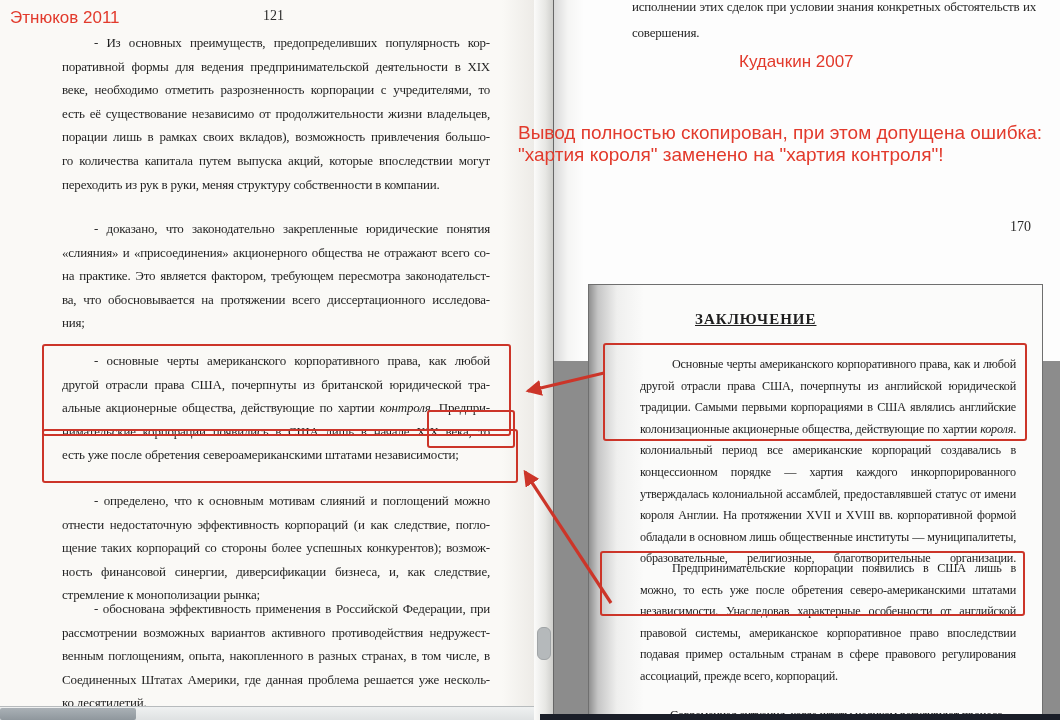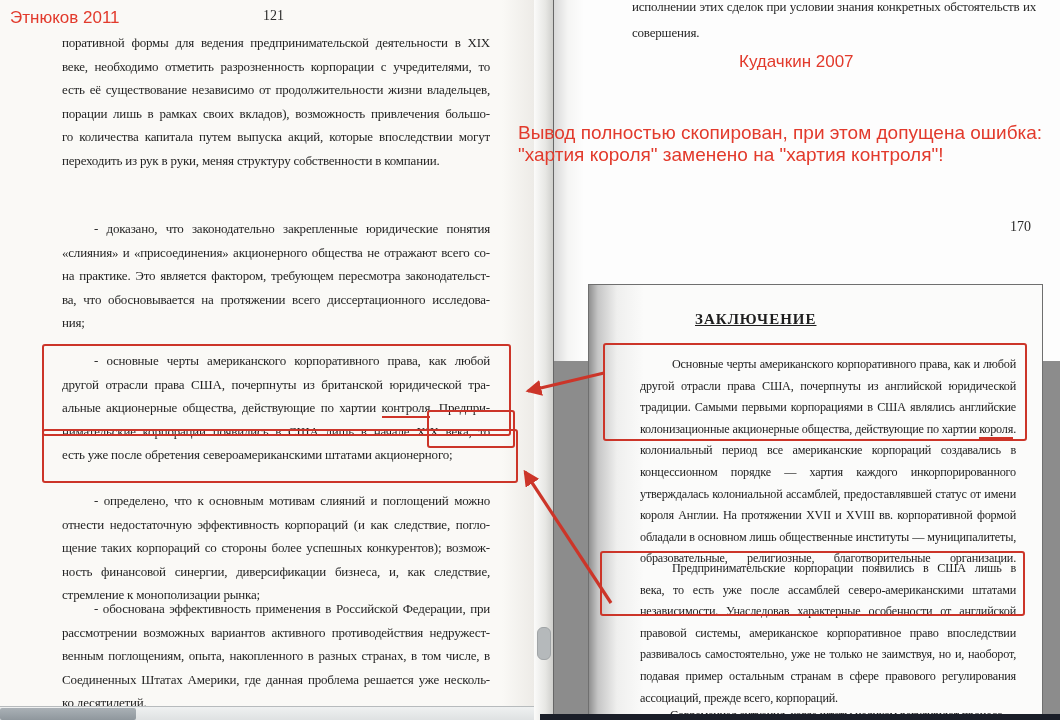--- a/index.html
+++ b/index.html
@@ -14,21 +14,21 @@
   #lp-paras{position:absolute;left:62px;top:0;width:428px;color:#1f1f1f;
     font-size:13px;letter-spacing:-0.2px;}
   #lp-paras .para{position:absolute;left:0;width:428px;}
   #lp-paras .p1{top:31px}#lp-paras .p2{top:217px}#lp-paras .p3{top:349px}
   #lp-paras .p4{top:489px}#lp-paras .p5{top:597px}
   #lp-paras .line{height:23.6px;line-height:23.6px;overflow:hidden;}
   
   .line{white-space:normal;text-align:left;}
   .jl{text-align:justify;text-align-last:justify;}
   .ind{padding-left:32px;}
-  .ru{border-bottom:2.5px solid #cf3428;padding-bottom:1px;}
+  .ru{border-bottom:2.5px solid #cf3428;padding-bottom:16px;font-style:italic;}
   
   .v-scroll{position:absolute;left:534px;top:0;width:19px;height:720px;
     background:linear-gradient(90deg,#fbfbfa,#e7e7e4 60%,#cfcfcc);}
   .v-thumb{position:absolute;left:3px;top:627px;width:12px;height:31px;
     background:#b5b9bb;border:1px solid #a0a4a6;border-radius:6px;}
   .h-scroll{position:absolute;left:0;top:706px;width:534px;height:14px;
     background:linear-gradient(#eff1f1,#dde0e1);border-top:1px solid #b7bbbd;}
   .h-thumb{position:absolute;left:0;top:1px;width:136px;height:12px;border-radius:2px;
     background:linear-gradient(#aab1b6,#8f979d);}
   
@@ -70,40 +70,41 @@
   .arrows{position:absolute;left:0;top:0;width:1060px;height:720px;z-index:6;pointer-events:none;}
 </style>
 </head>
 <body>
 
 <div class="left-pane">
   <div class="lp-label">Этнюков 2011</div>
   <div class="lp-pagenum">121</div>
   <div id="lp-paras">
       <div class="para p1">
+        <div class="line jl ind">- Из основных преимуществ, предопределивших популярность кор-</div>
         <div class="line jl">поративной формы для ведения предпринимательской деятельности в XIX</div>
         <div class="line jl">веке, необходимо отметить разрозненность корпорации с учредителями, то</div>
         <div class="line jl">есть её существование независимо от продолжительности жизни владельцев,</div>
         <div class="line jl">порации лишь в рамках своих вкладов), возможность привлечения большо-</div>
         <div class="line jl">го количества капитала путем выпуска акций, которые впоследствии могут</div>
         <div class="line">переходить из рук в руки, меняя структуру собственности в компании.</div>
       </div>
       <div class="para p2">
         <div class="line jl ind">- доказано, что законодательно закрепленные юридические понятия</div>
         <div class="line jl">«слияния» и «присоединения» акционерного общества не отражают всего со-</div>
         <div class="line jl">на практике. Это является фактором, требующем пересмотра законодательст-</div>
         <div class="line jl">ва, что обосновывается на протяжении всего диссертационного исследова-</div>
         <div class="line">ния;</div>
       </div>
       <div class="para p3">
         <div class="line jl ind">- основные черты американского корпоративного права, как любой</div>
         <div class="line jl">другой отрасли права США, почерпнуты из британской юридической тра-</div>
         <div class="line jl">альные акционерные общества, действующие по хартии <span class="ru">контроля</span>. Предпри-</div>
         <div class="line jl">нимательские корпорации появились в США лишь в начале XIX века, то</div>
-        <div class="line">есть уже после обретения североамериканскими штатами акционерного;</div>
+        <div class="line">есть уже после обретения североамериканскими штатами независимости;</div>
       </div>
       <div class="para p4">
         <div class="line jl ind">- определено, что к основным мотивам слияний и поглощений можно</div>
         <div class="line jl">отнести недостаточную эффективность корпораций (и как следствие, погло-</div>
         <div class="line jl">щение таких корпораций со стороны более успешных конкурентов); возмож-</div>
         <div class="line jl">ность финансовой синергии, диверсификации бизнеса, и, как следствие,</div>
         <div class="line">стремление к монополизации рынка;</div>
       </div>
       <div class="para p5">
         <div class="line jl ind">- обоснована эффективность применения в Российской Федерации, при</div>
@@ -143,24 +144,23 @@
           <div class="line jl">колонизационные акционерные общества, действующие по хартии <span class="ru">короля</span>. В</div>
           <div class="line jl">колониальный период все американские корпораций создавались в</div>
           <div class="line jl">концессионном порядке — хартия каждого инкорпорированного объединения</div>
           <div class="line jl">утверждалась колониальной ассамблей, предоставлявшей статус от имени</div>
           <div class="line jl">короля Англии. На протяжении XVII и XVIII вв. корпоративной формой</div>
           <div class="line jl">обладали в основном лишь общественные институты — муниципалитеты,</div>
           <div class="line jl">образовательные, религиозные, благотворительные организации.</div>
         </div>
         <div class="para p2">
           <div class="line jl ind">Предпринимательские корпорации появились в США лишь в начале XIX</div>
-          <div class="line jl">века, то есть уже после ассамблей северо-американскими штатами</div>
+          <div class="line jl">можно, то есть уже после обретения северо-американскими штатами</div>
           <div class="line jl">независимости. Унаследовав характерные особенности от английской</div>
           <div class="line jl">правовой системы, американское корпоративное право впоследствии</div>
-          <div class="line jl">развивалось самостоятельно, уже не только не заимствуя, но и, наоборот,</div>
           <div class="line jl">подавая пример остальным странам в сфере правового регулирования бизнес-</div>
           <div class="line">ассоциаций, прежде всего, корпораций.</div>
         </div>
       </div>
     <div class="rp-lastline">Современная ситуация, когда штаты целиком регулируют процесс</div>
   </div>
 </div>
 <div class="bottom-bar"></div>
 
 <div class="annotation">

